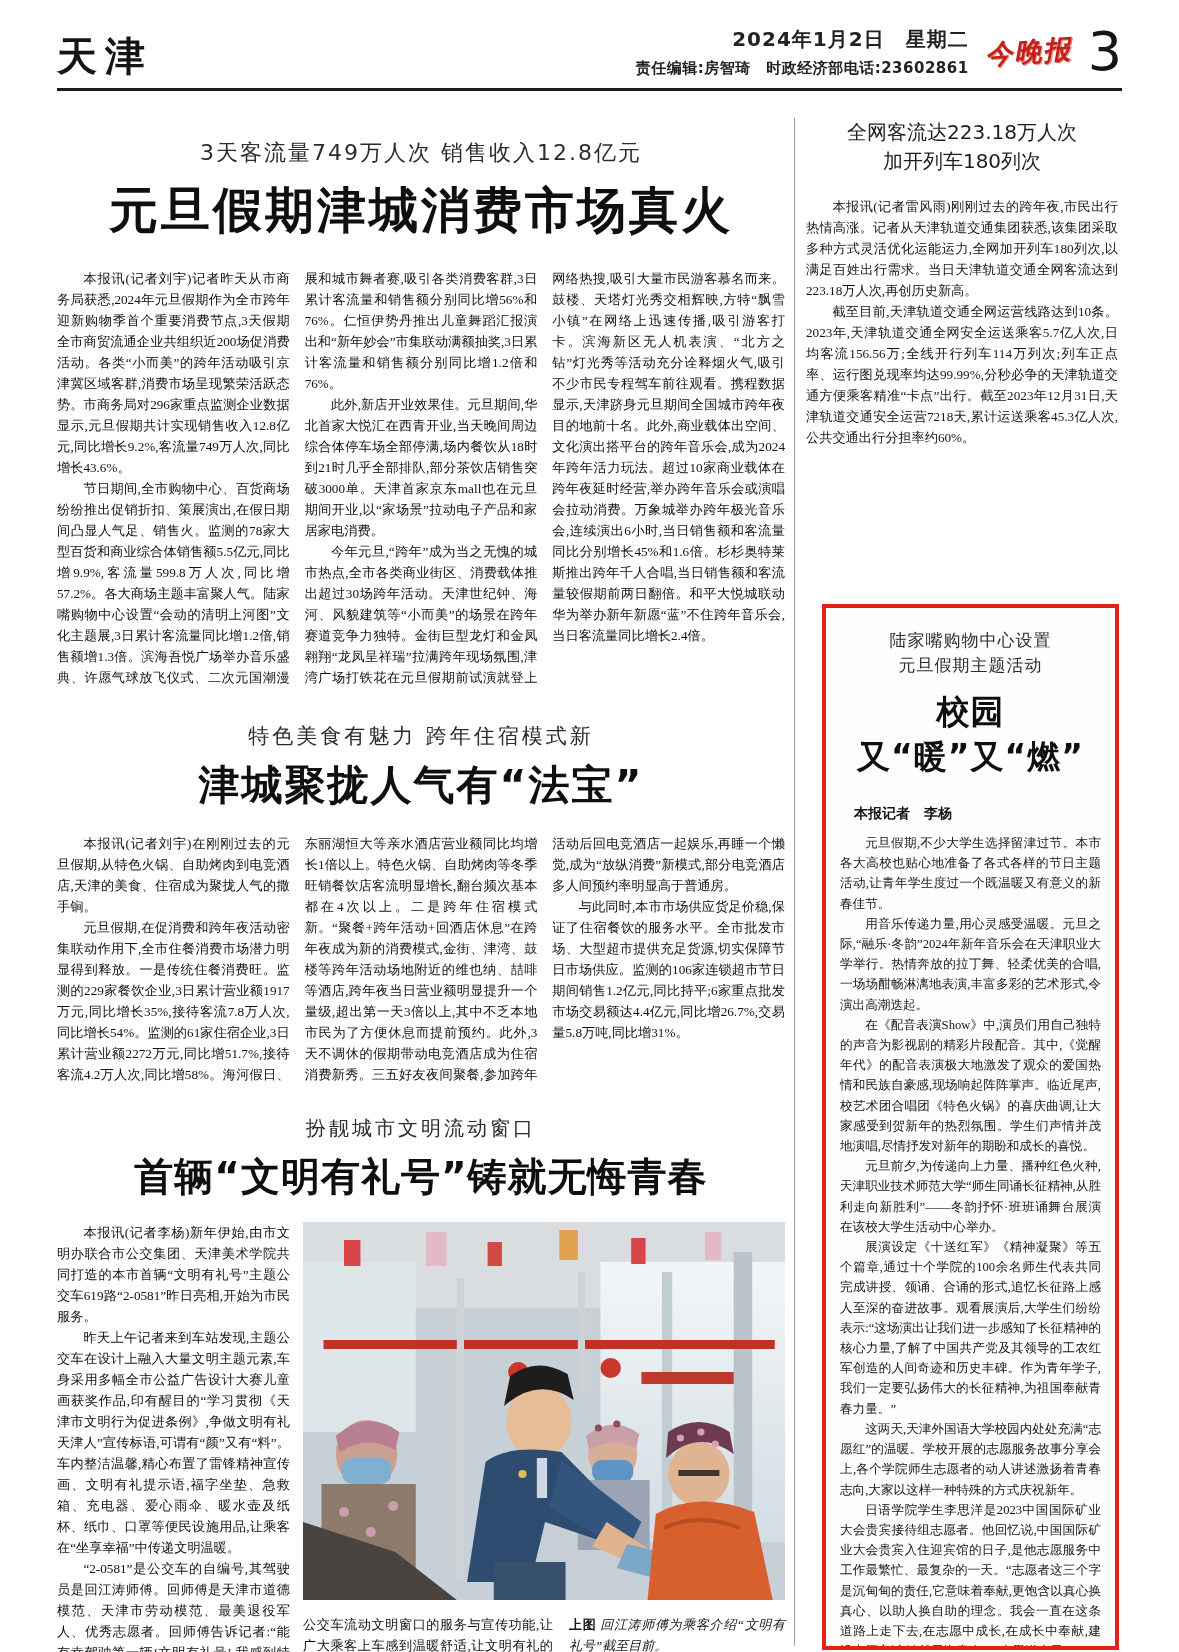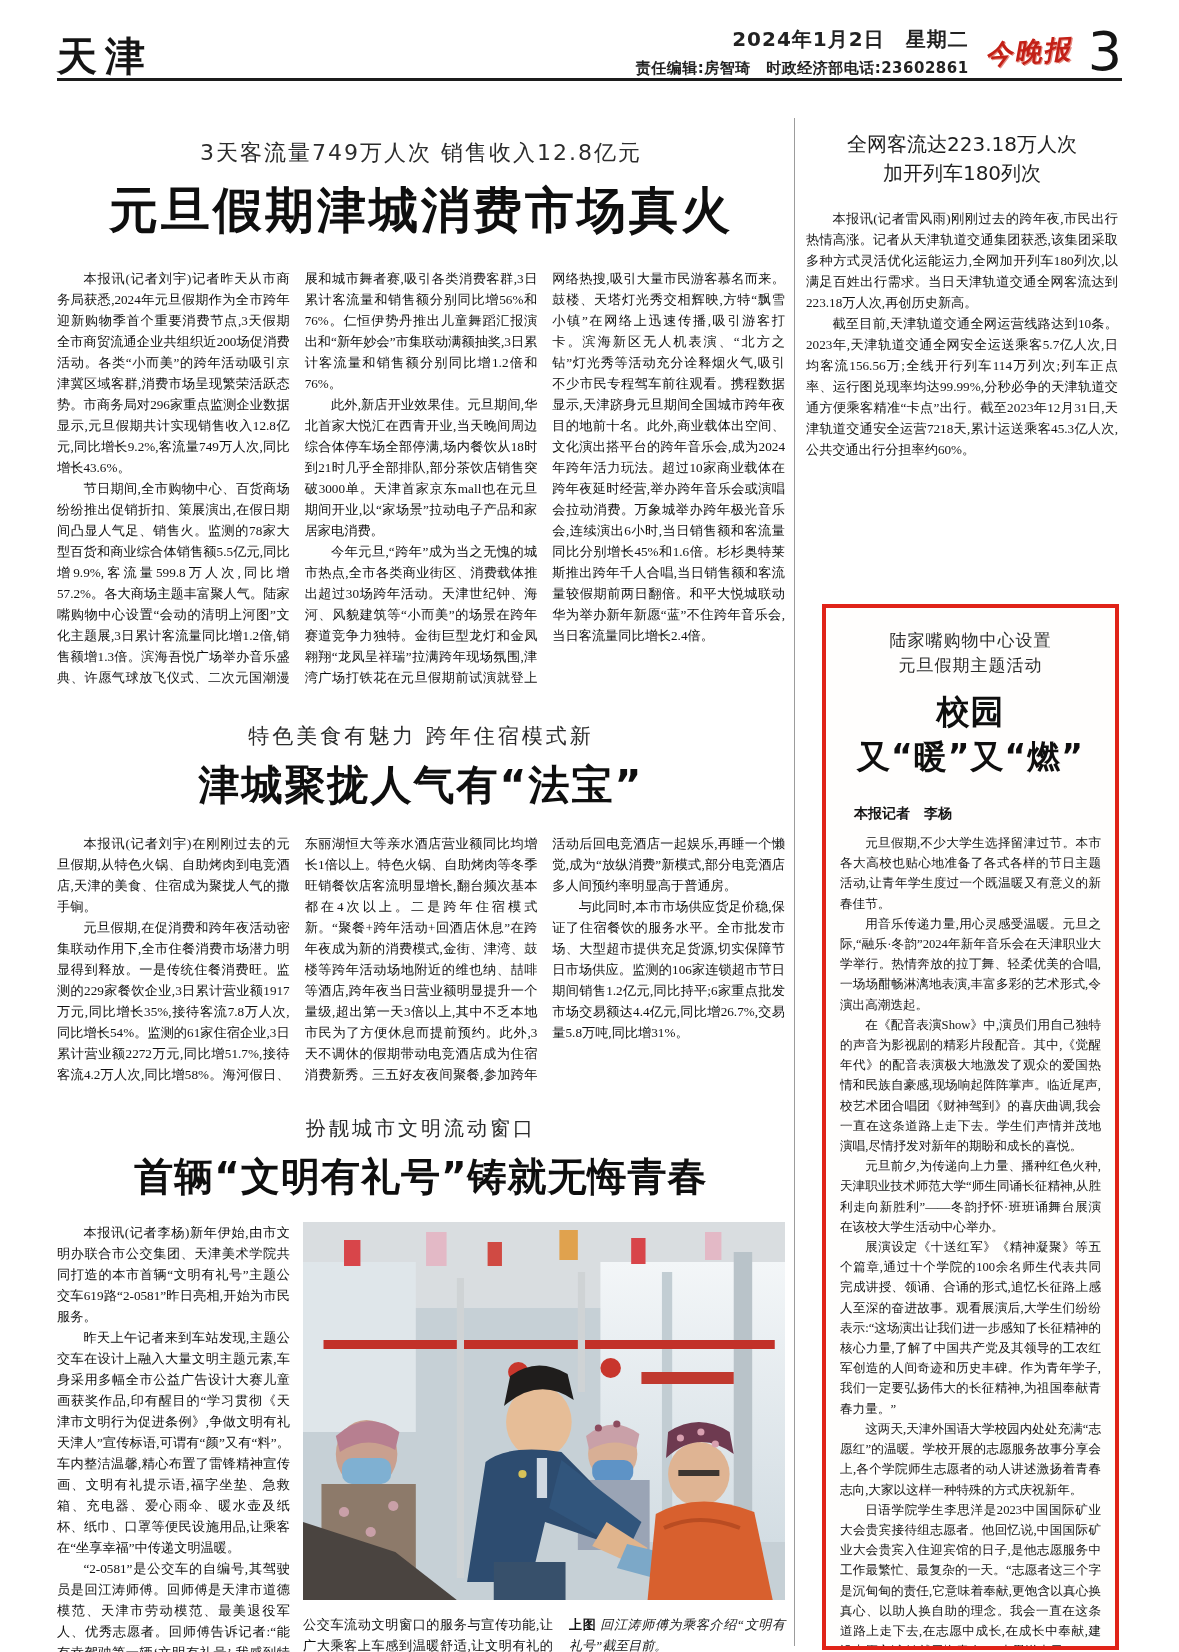--- a/index.html
+++ b/index.html
@@ -1,21 +1,21 @@
 <!DOCTYPE html>
 <html><head>
 <meta charset="utf-8">
 <style>
   html,body{margin:0;padding:0;background:#9a9a9a;}
   .page{position:relative;width:1179px;height:1652px;margin:0 auto;background:#ffffff;
         font-family:"Liberation Serif","DejaVu Serif",serif;color:#151515;overflow:hidden;}
 
   
   .hdr{position:absolute;left:57px;top:26px;width:1065px;display:flex;justify-content:space-between;
-       align-items:flex-end;border-bottom:3px solid #1c1c1c;}
+       align-items:flex-end;border-bottom:3px solid #1c1c1c;padding-bottom:10px;}
   .section-title{font-family:"DejaVu Sans","Liberation Sans",sans-serif;font-weight:800;
        font-size:40px;letter-spacing:8px;line-height:1;padding-bottom:2px;}
   .hdr-right{display:flex;align-items:center;gap:16px;}
   .hdr-meta{text-align:right;font-family:"DejaVu Sans","Liberation Sans",sans-serif;font-weight:700;color:#222;}
   .meta1{font-size:20px;letter-spacing:1px;}
   .meta2{font-size:15px;margin-top:6px;letter-spacing:0.5px;}
   .masthead{color:#c32017;font-family:"DejaVu Serif",serif;font-style:italic;font-weight:700;
        font-size:27px;letter-spacing:2px;transform:rotate(-4deg);text-shadow:1px 1px 0 #e48a80;}
   .page-num{font-family:"DejaVu Sans","Liberation Sans",sans-serif;font-size:54px;line-height:0.9;font-weight:500;}
 
@@ -46,21 +46,21 @@
   .cont-text p{text-indent:0;}
   .caption{flex:1;font-style:italic;font-size:13px;line-height:21px;text-align:justify;}
   .caption .cap-label{font-weight:700;font-style:normal;}
 
   
   .v-divider{position:absolute;left:794px;top:118px;width:1px;height:1528px;background:#9c9c9c;}
   .rail{position:absolute;left:806px;top:118px;width:312px;}
   .rail-headline{text-align:center;font-family:"DejaVu Sans","Liberation Sans",sans-serif;
        font-weight:900;font-size:32px;line-height:44px;letter-spacing:2px;margin-top:14px;}
   .rail-sub{text-align:center;font-family:"DejaVu Sans","Liberation Sans",sans-serif;
-       font-weight:500;font-size:20px;line-height:29px;margin-top:12px;color:#1d1d1d;}
+       font-weight:500;font-size:20px;line-height:29px;color:#1d1d1d;}
   .rail-body{margin-top:20px;font-size:13.2px;line-height:21px;text-align:justify;}
   .rail-body p{margin:0;text-indent:2em;}
 
   
   .redbox{position:absolute;left:822px;top:604px;width:297px;height:1046px;box-sizing:border-box;
        border:4px solid #e02318;background:#fffefd;padding:16px 14px 10px;overflow:hidden;}
   .redbox .kicker{font-size:17px;line-height:25px;letter-spacing:1px;margin-top:4px;}
   .redbox .headline{font-size:33px;letter-spacing:1px;margin:12px 0 25px;}
   .byline{font-family:"DejaVu Sans","Liberation Sans",sans-serif;font-weight:700;font-size:14px;
        padding-left:14px;margin:2px 0 10px;}
@@ -216,21 +216,21 @@
   <div class="redbox">
     <div class="kicker">
       <div>陆家嘴购物中心设置</div>
       <div>元旦假期主题活动</div>
     </div>
     <div class="headline">校园又“暖”又“燃”</div>
     <div class="byline">本报记者　李杨</div>
     <div class="redbox-body">
         <p>元旦假期,不少大学生选择留津过节。本市各大高校也贴心地准备了各式各样的节日主题活动,让青年学生度过一个既温暖又有意义的新春佳节。</p>
         <p>用音乐传递力量,用心灵感受温暖。元旦之际,“融乐·冬韵”2024年新年音乐会在天津职业大学举行。热情奔放的拉丁舞、轻柔优美的合唱,一场场酣畅淋漓地表演,丰富多彩的艺术形式,令演出高潮迭起。</p>
-        <p>在《配音表演Show》中,演员们用自己独特的声音为影视剧的精彩片段配音。其中,《觉醒年代》的配音表演极大地激发了观众的爱国热情和民族自豪感,现场响起阵阵掌声。临近尾声,校艺术团合唱团《财神驾到》的喜庆曲调,我会一直在这条道路上走下去。学生们声情并茂地演唱,尽情抒发对新年的期盼和成长的喜悦。</p>
+        <p>在《配音表演Show》中,演员们用自己独特的声音为影视剧的精彩片段配音。其中,《觉醒年代》的配音表演极大地激发了观众的爱国热情和民族自豪感,现场响起阵阵掌声。临近尾声,校艺术团合唱团《特色火锅》的喜庆曲调,让大家感受到贺新年的热烈氛围。学生们声情并茂地演唱,尽情抒发对新年的期盼和成长的喜悦。</p>
         <p>元旦前夕,为传递向上力量、播种红色火种,天津职业技术师范大学“师生同诵长征精神,从胜利走向新胜利”——冬韵抒怀·班班诵舞台展演在该校大学生活动中心举办。</p>
         <p>展演设定《十送红军》《精神凝聚》等五个篇章,通过十个学院的100余名师生代表共同完成讲授、领诵、合诵的形式,追忆长征路上感人至深的奋进故事。观看展演后,大学生们纷纷表示:“这场演出让我们进一步感知了长征精神的核心力量,了解了中国共产党及其领导的工农红军创造的人间奇迹和历史丰碑。作为青年学子,我们一定要弘扬伟大的长征精神,为祖国奉献青春力量。”</p>
         <p>这两天,天津外国语大学校园内处处充满“志愿红”的温暖。学校开展的志愿服务故事分享会上,各个学院师生志愿者的动人讲述激扬着青春志向,大家以这样一种特殊的方式庆祝新年。</p>
         <p>日语学院学生李思洋是2023中国国际矿业大会贵宾接待组志愿者。他回忆说,中国国际矿业大会贵宾入住迎宾馆的日子,是他志愿服务中工作最繁忙、最复杂的一天。“志愿者这三个字是沉甸甸的责任,它意味着奉献,更饱含以真心换真心、以助人换自助的理念。我会一直在这条道路上走下去,在志愿中成长,在成长中奉献,建设志愿之城,铸就无悔青春。”李思洋表示。</p>
       </div>
   </div>
 
 </div>
 
 </body></html>

